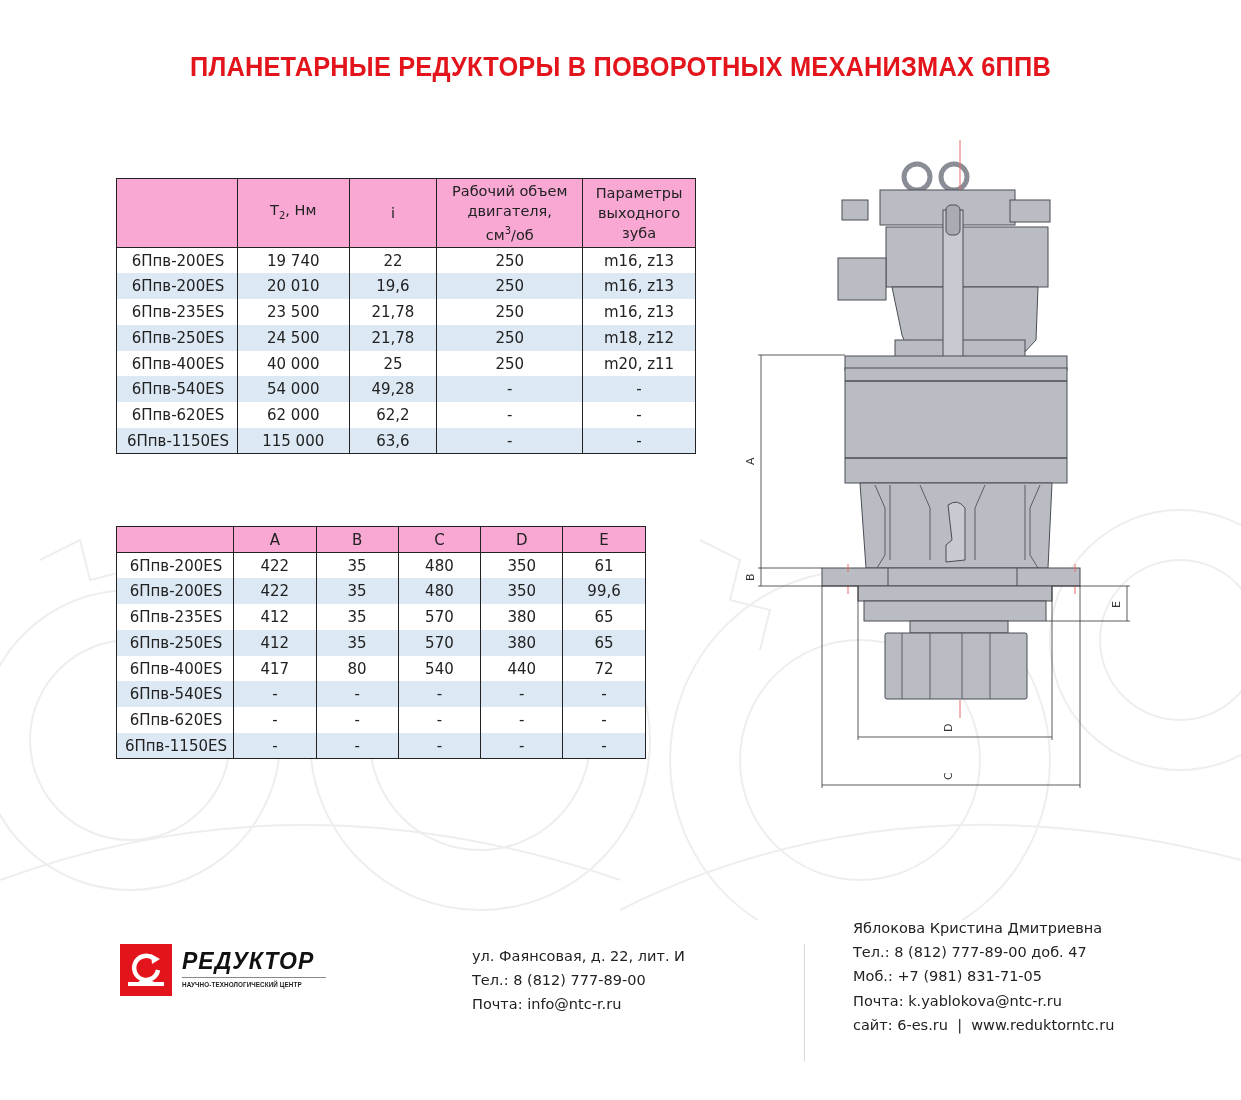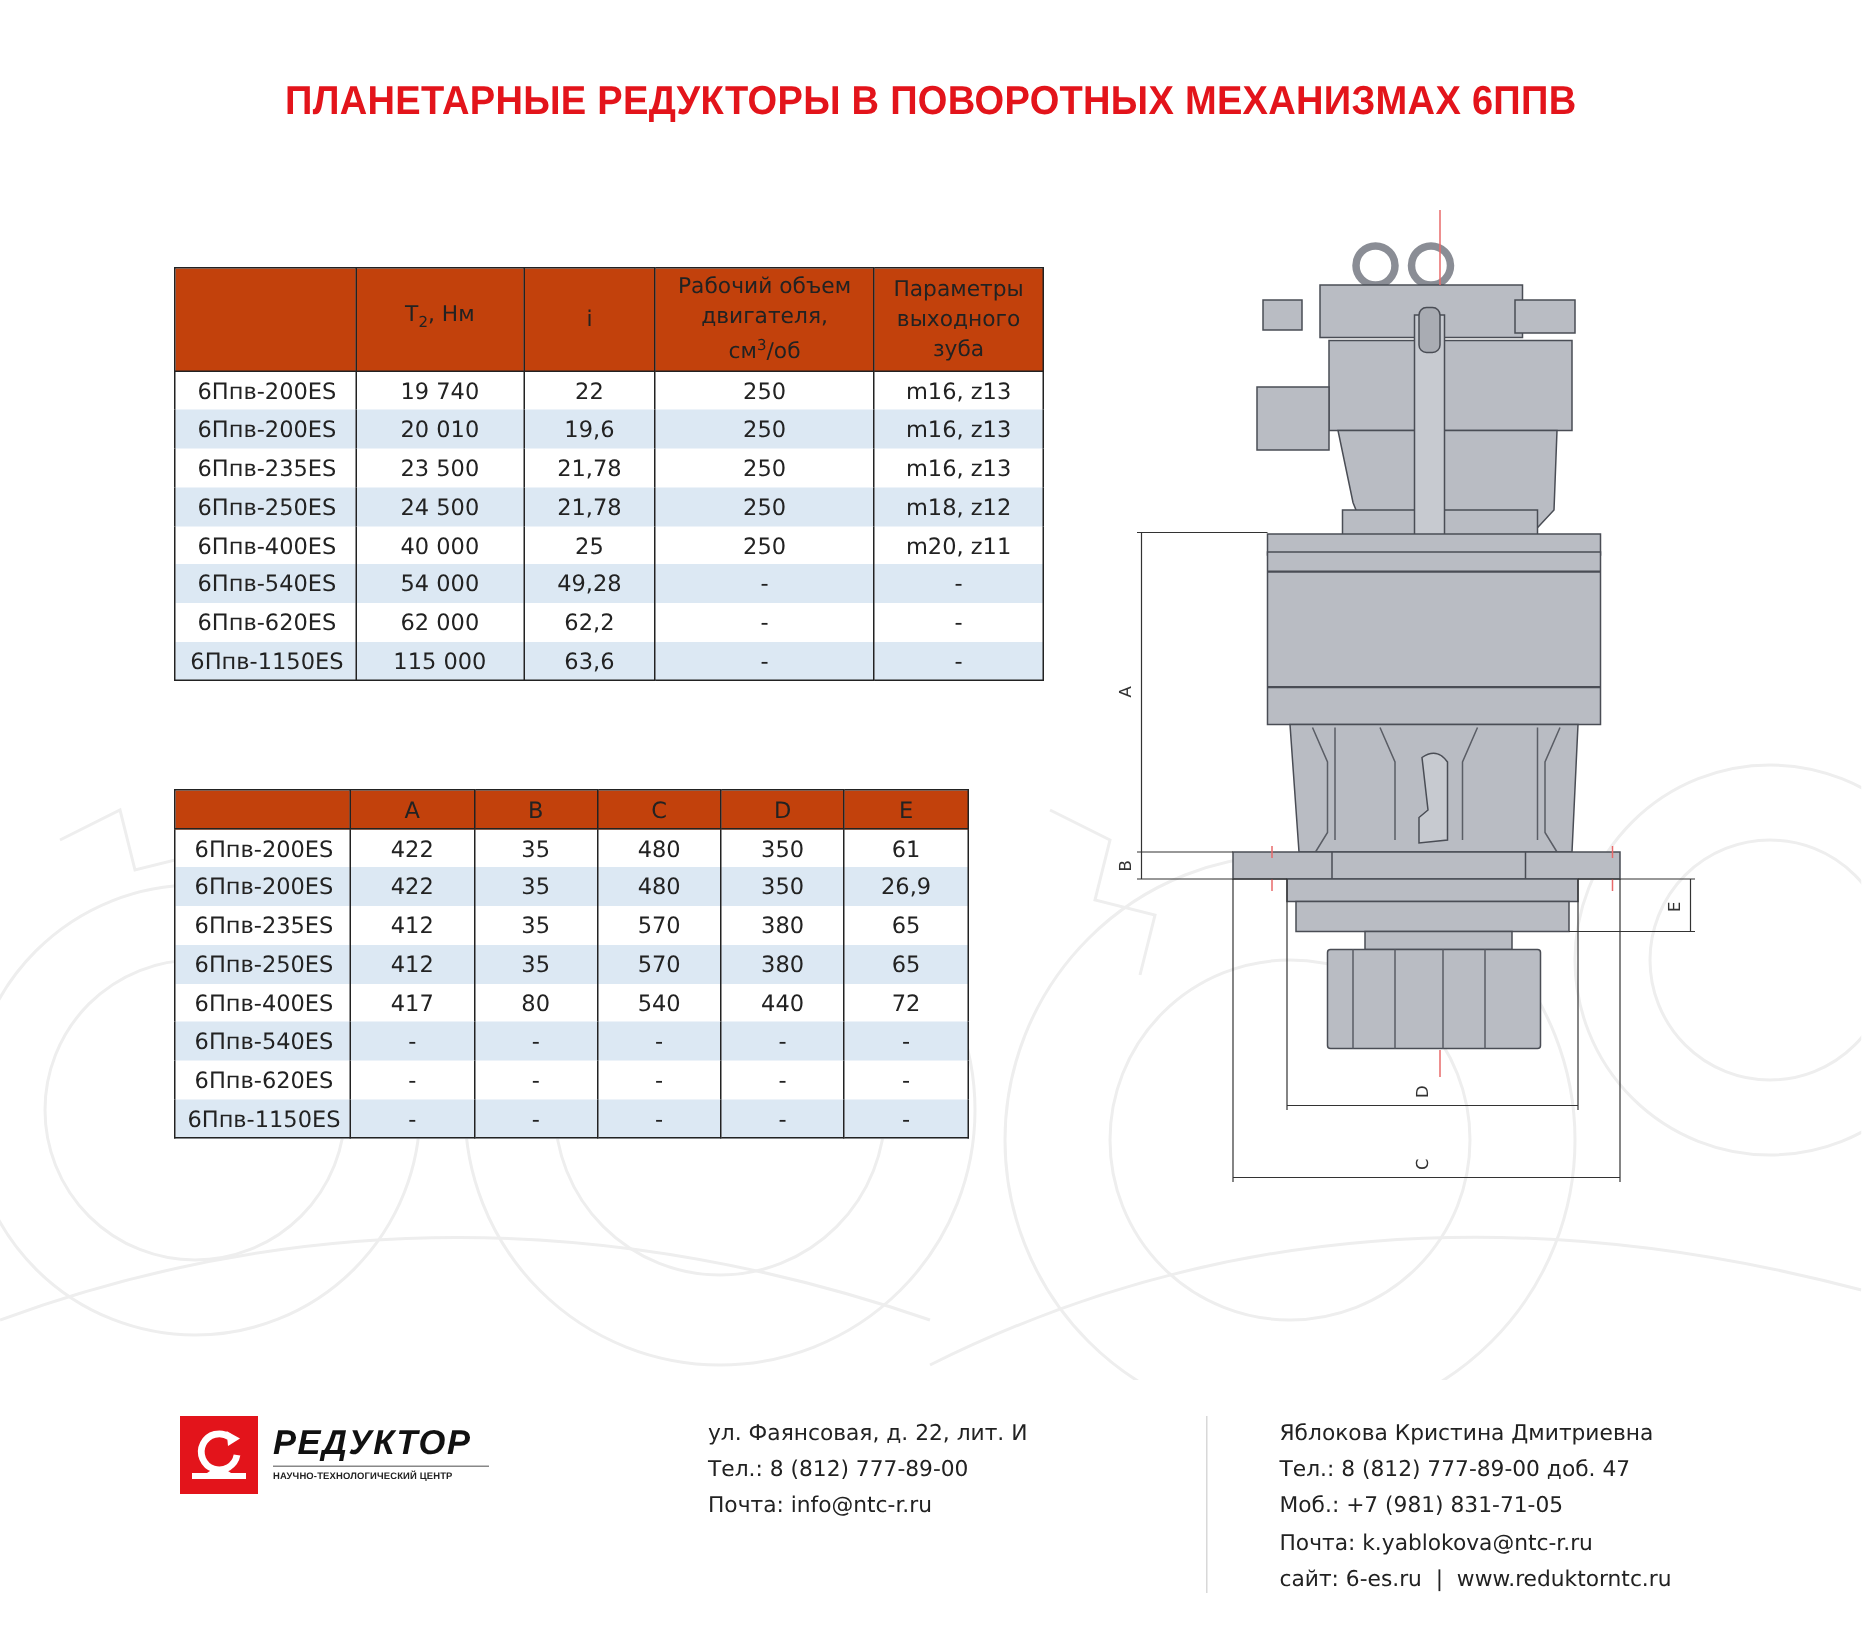--- a/index.html
+++ b/index.html
@@ -9,21 +9,21 @@
   .bg-gears { position: absolute; left: 0; top: 440px; width: 1241px; height: 480px; pointer-events: none; }
 
   .page-title {
     position: absolute; left: 0; top: 52px; width: 1241px; text-align: center;
     font-family: "Liberation Sans", sans-serif; font-weight: bold; font-size: 27px;
     color: #e3141b; letter-spacing: 0.2px; transform: scaleX(0.94);
   }
 
   table.spec { position: absolute; border-collapse: collapse; font-family: "DejaVu Sans", sans-serif; font-size: 15px; color: #222; background: #fff; }
   table.spec td, table.spec th { border-left: 1.5px solid #222; border-right: 1.5px solid #222; text-align: center; font-weight: normal; white-space: nowrap; }
-  table.spec th { border-top: 1.5px solid #222; border-bottom: 1.5px solid #222; background: #c2410c; }
+  table.spec th { border-top: 1.5px solid #222; border-bottom: 1.5px solid #222; background: #f9a8d4; }
   table.spec tr:last-child td { border-bottom: 1.5px solid #222; }
   table.spec tr.alt td { background: #dce8f3; }
   table.spec td.model { text-align: center; padding-left: 2px; }
 
   #t1 { left: 116px; top: 178px; width: 580px; }
   #t1 th { height: 69px; line-height: 20px; font-size: 14.5px; }
   #t1 td { height: 25.8px; }
   #t1 col.c0 { width: 121px; } #t1 col.c1 { width: 112px; } #t1 col.c2 { width: 88px; }
   #t1 col.c3 { width: 146px; } #t1 col.c4 { width: 113px; }
 
@@ -39,21 +39,21 @@
 
   .logo { position: absolute; left: 120px; top: 944px; width: 220px; height: 52px; }
   .logo-box { position: absolute; left: 0; top: 0; width: 52px; height: 52px; background: #e3141b; }
   .logo-name { position: absolute; left: 62px; top: 4px; font-family: "Liberation Sans", sans-serif; font-weight: bold; font-size: 23px; color: #111; letter-spacing: 1px; font-style: italic; }
   .logo-line { position: absolute; left: 62px; top: 33px; width: 144px; height: 1px; background: #888; }
   .logo-sub { position: absolute; left: 62px; top: 37px; font-family: "Liberation Sans", sans-serif; font-weight: bold; font-size: 6.3px; color: #222; letter-spacing: 0.1px; }
 
   .contacts { position: absolute; font-family: "DejaVu Sans", sans-serif; font-size: 14.5px; color: #222; line-height: 24.2px; }
   .contacts div { white-space: nowrap; }
   #company { left: 472px; top: 944px; }
-  #person { left: 853px; top: 944px; }
+  #person { left: 853px; top: 916px; }
   .vdivider { position: absolute; left: 804px; top: 944px; width: 1px; height: 118px; background: #d8d8d8; }
 </style>
 </head>
 <body>
 
 <svg class="bg-gears" viewBox="0 0 1241 480">
   <g fill="none" stroke="#eeeeee" stroke-width="2">
     <circle cx="130" cy="300" r="150"></circle>
     <circle cx="130" cy="300" r="100"></circle>
     <circle cx="480" cy="300" r="170"></circle>
@@ -183,21 +183,21 @@
         <td>480</td>
         <td>350</td>
         <td>61</td>
       </tr>
     <tr class="alt">
         <td class="model">6Ппв-200ES</td>
         <td>422</td>
         <td>35</td>
         <td>480</td>
         <td>350</td>
-        <td>26,9</td>
+        <td>99,6</td>
       </tr>
     <tr>
         <td class="model">6Ппв-235ES</td>
         <td>412</td>
         <td>35</td>
         <td>570</td>
         <td>380</td>
         <td>65</td>
       </tr>
     <tr class="alt">

